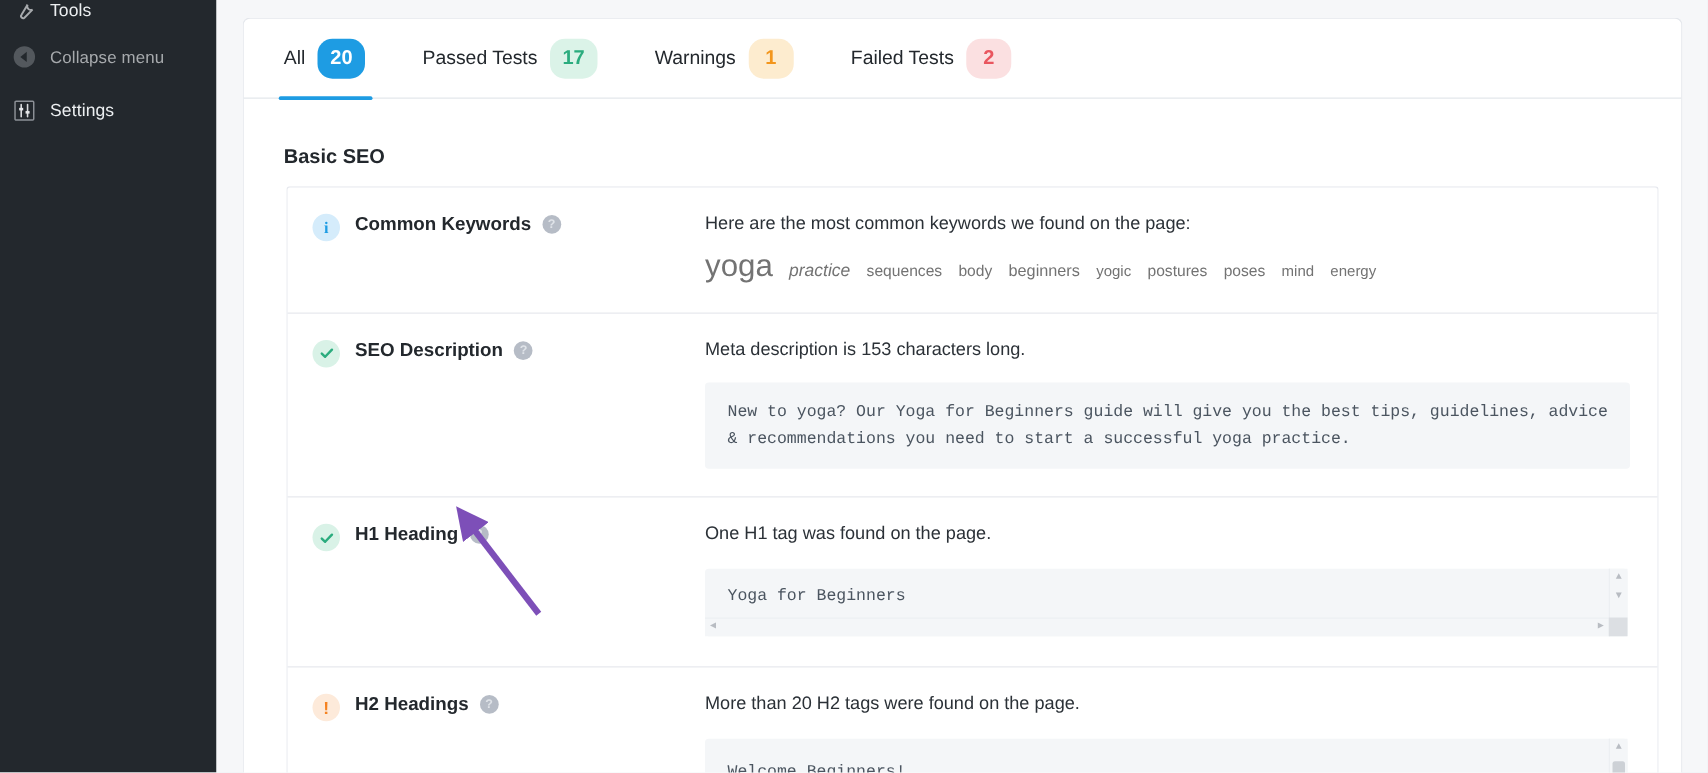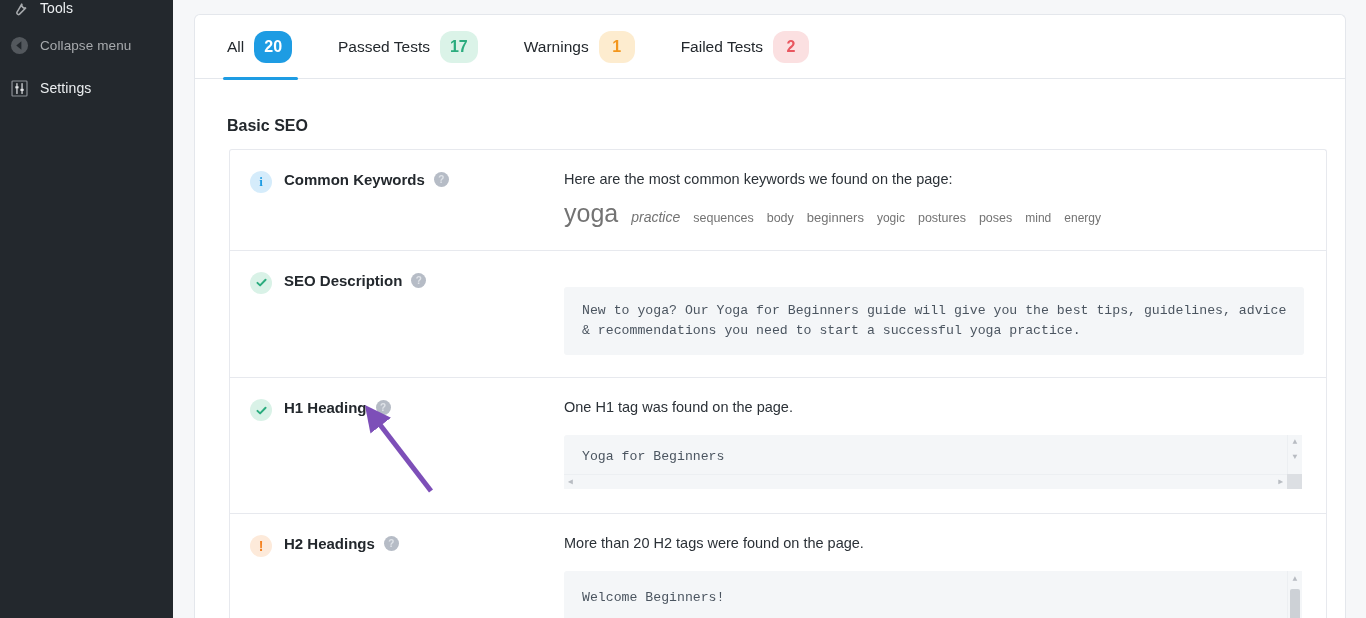--- a/index.html
+++ b/index.html
@@ -332,20 +332,21 @@
             <svg width="13" height="13" viewBox="0 0 16 16" fill="none" stroke="#2bac7e" stroke-width="2.4" stroke-linecap="round" stroke-linejoin="round">
               <path d="M3 8.4 L6.3 11.6 L13 4.6"></path>
             </svg>
           </span>
           <span class="row-title">
             <span>SEO Description</span>
             <span class="help">?</span>
           </span>
         </div>
         <div class="row-right">
+          <div class="r-desc">Meta description is 153 characters long.</div>
           <div class="code-box" style="margin-top:16px;">
             <div class="code-line">New to yoga? Our Yoga for Beginners guide will give you the best tips, guidelines, advice</div>
             <div class="code-line">&amp; recommendations you need to start a successful yoga practice.</div>
           </div>
         </div>
       </div>
 
       <div class="row" style="min-height:136px;">
         <div class="row-left">
           <span class="status-ico ico-ok">

